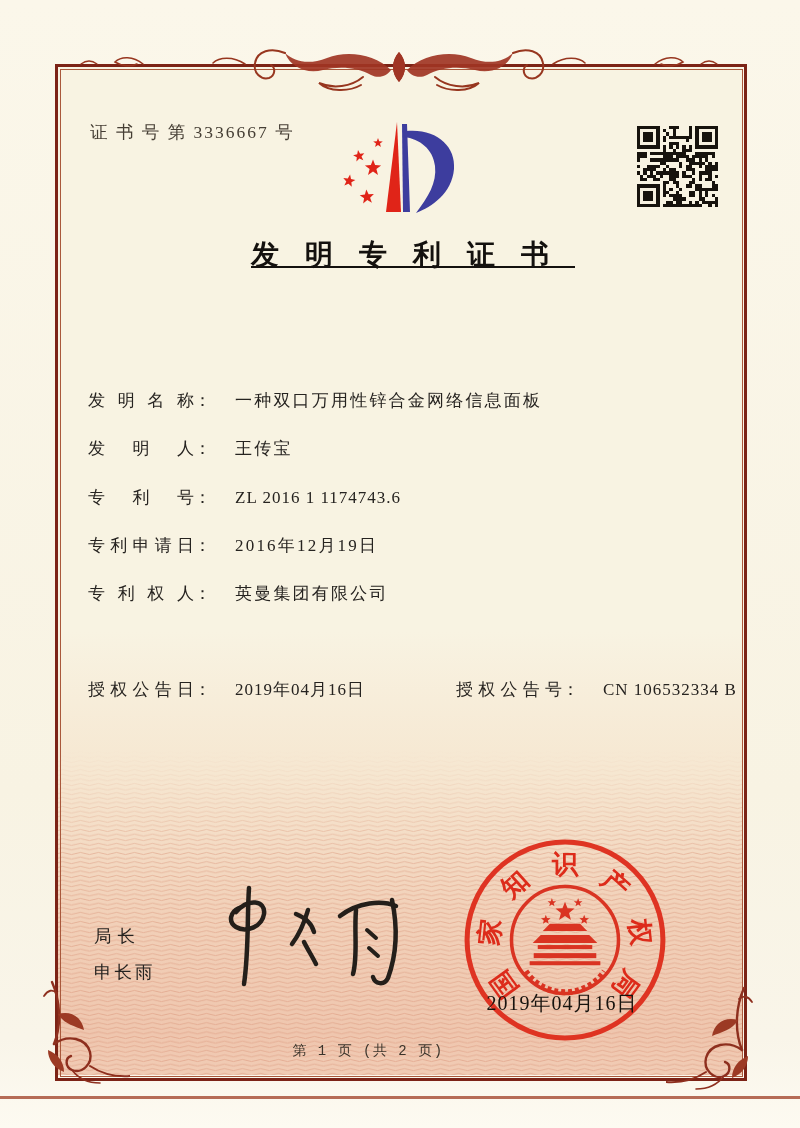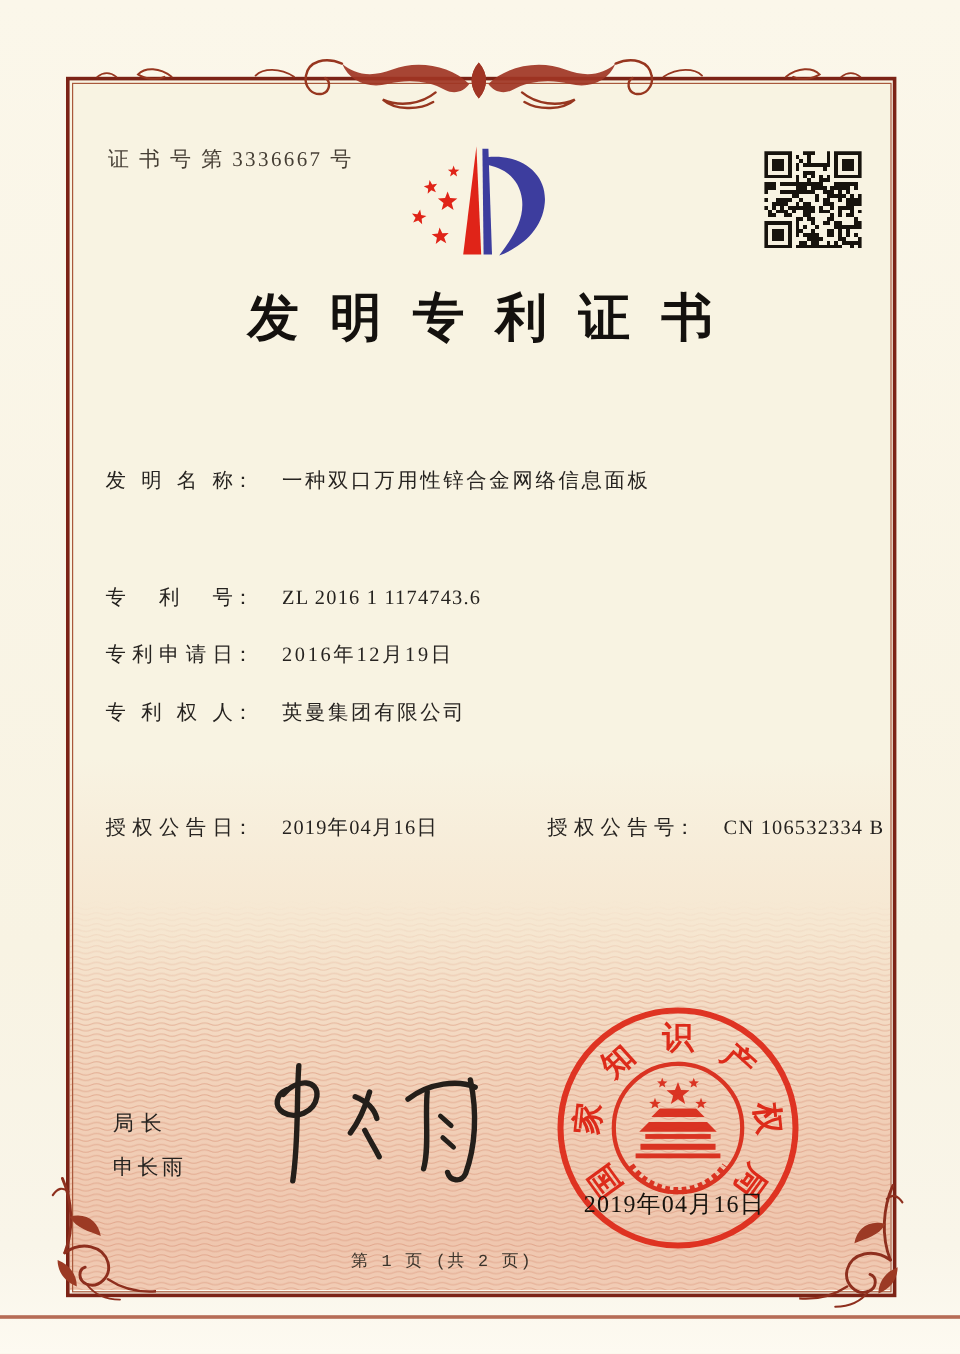--- a/index.html
+++ b/index.html
@@ -24,22 +24,22 @@
   .fl-br{left:666px;top:986px;transform:scaleX(-1);}
   .bottom-edge{position:absolute;left:0;top:1096px;width:800px;height:2.5px;
     background:#a4492f;opacity:.8;z-index:0;}
   .bottom-edge2{position:absolute;left:0;top:1100px;width:800px;height:28px;
     background:#fdfbf3;z-index:-1;}
 
   .txt{position:absolute;z-index:4;color:#262320;}
   .cert-number{left:90px;top:120px;font-size:17.5px;letter-spacing:2px;color:#453e34;}
   .logo{position:absolute;left:330px;top:106px;z-index:4;}
   .qr{position:absolute;left:637px;top:126px;width:81px;height:81px;z-index:4;}
-  .title{left:0;right:0;top:236px;text-align:center;font-size:43px;font-weight:700;
-    letter-spacing:26px;padding-left:26px;color:#14110e;}
+  .title{left:0;right:0;top:236px;text-align:center;font-size:28px;font-weight:700;
+    letter-spacing:26px;padding-left:26px;color:#14110e;text-decoration:underline;}
   .field-row{position:absolute;left:88px;width:656px;height:26px;font-size:17px;z-index:4;color:#262320;}
   .flabel{display:inline-block;width:106px;text-align:justify;text-align-last:justify;margin-top:48px;}
   .fvalue{letter-spacing:2.2px;margin-left:24px;}
   .val-tight{letter-spacing:1px;}
   .grant-group{position:absolute;left:368px;top:0;}
   .paras{left:88px;top:663px;width:650px;font-size:16.5px;line-height:31px;
     color:#36312a;text-align:justify;z-index:4;}
   .paras p{margin:0;text-indent:2em;}
   .sig-title{left:94px;top:924px;font-size:17.5px;letter-spacing:6px;}
   .sig-name{left:94px;top:960px;font-size:17.5px;letter-spacing:3px;}
@@ -376,20 +376,23 @@
       <rect x="0" y="18" width="7" height="7" fill="#17130d"></rect>
       <rect x="1" y="19" width="5" height="5" fill="#f6f0df"></rect>
       <rect x="2" y="20" width="3" height="3" fill="#17130d"></rect>
     </svg>
 
   <div class="txt title">发明专利证书</div>
 
   <div class="field-row" style="top:341px">
     <span class="flabel">发明名称</span><span>：</span><span class="fvalue">一种双口万用性锌合金网络信息面板</span>
   </div>
+  <div class="field-row" style="top:389px">
+    <span class="flabel">发明人</span><span>：</span><span class="fvalue">王传宝</span>
+  </div>
   <div class="field-row" style="top:438px">
     <span class="flabel">专利号</span><span>：</span><span class="fvalue val-tight">ZL 2016 1 1174743.6</span>
   </div>
   <div class="field-row" style="top:486px">
     <span class="flabel">专利申请日</span><span>：</span><span class="fvalue">2016年12月19日</span>
   </div>
   <div class="field-row" style="top:534px">
     <span class="flabel">专利权人</span><span>：</span><span class="fvalue">英曼集团有限公司</span>
   </div>
   <div class="field-row" style="top:630px">

